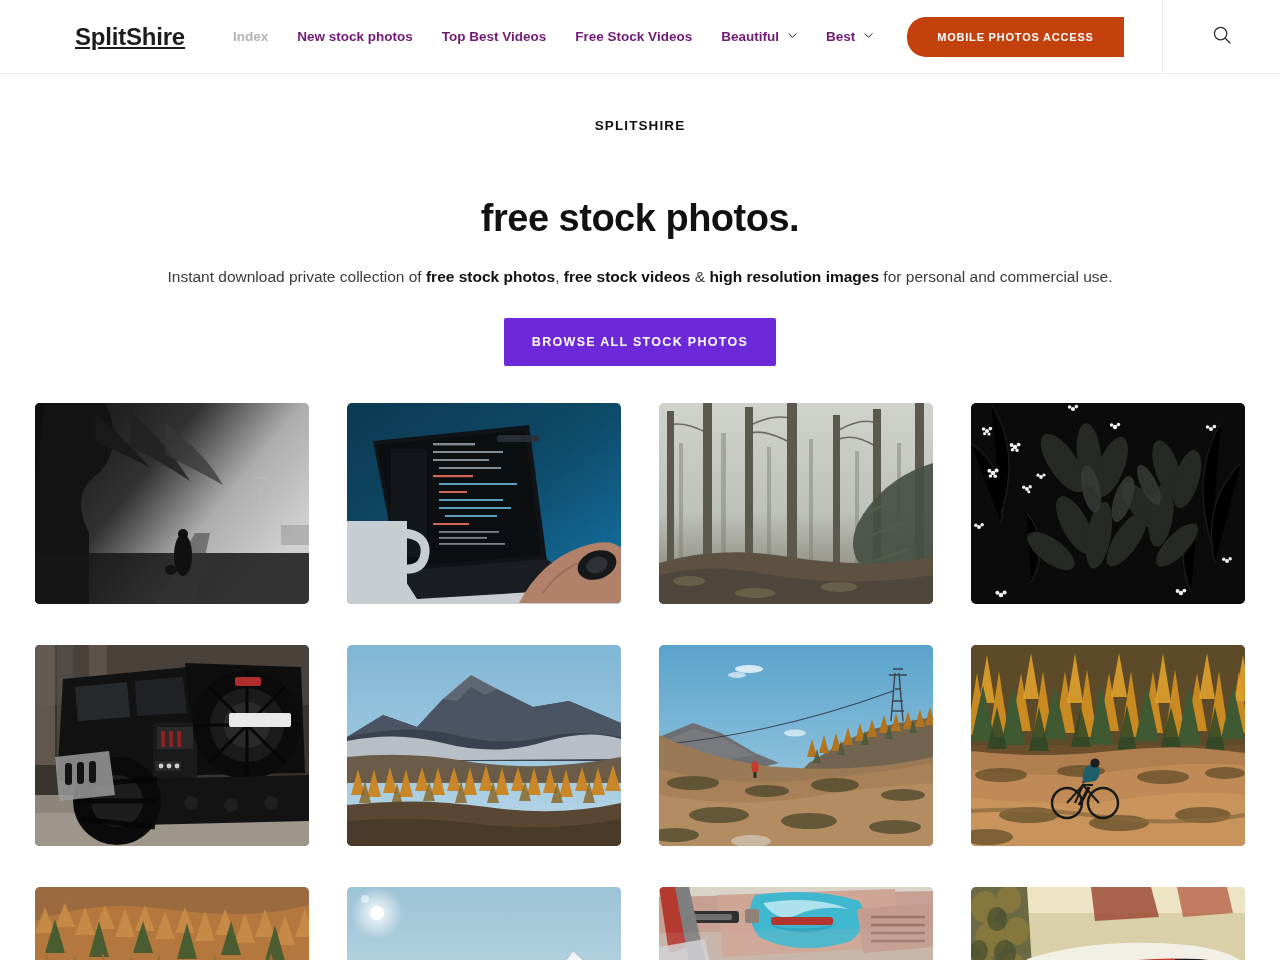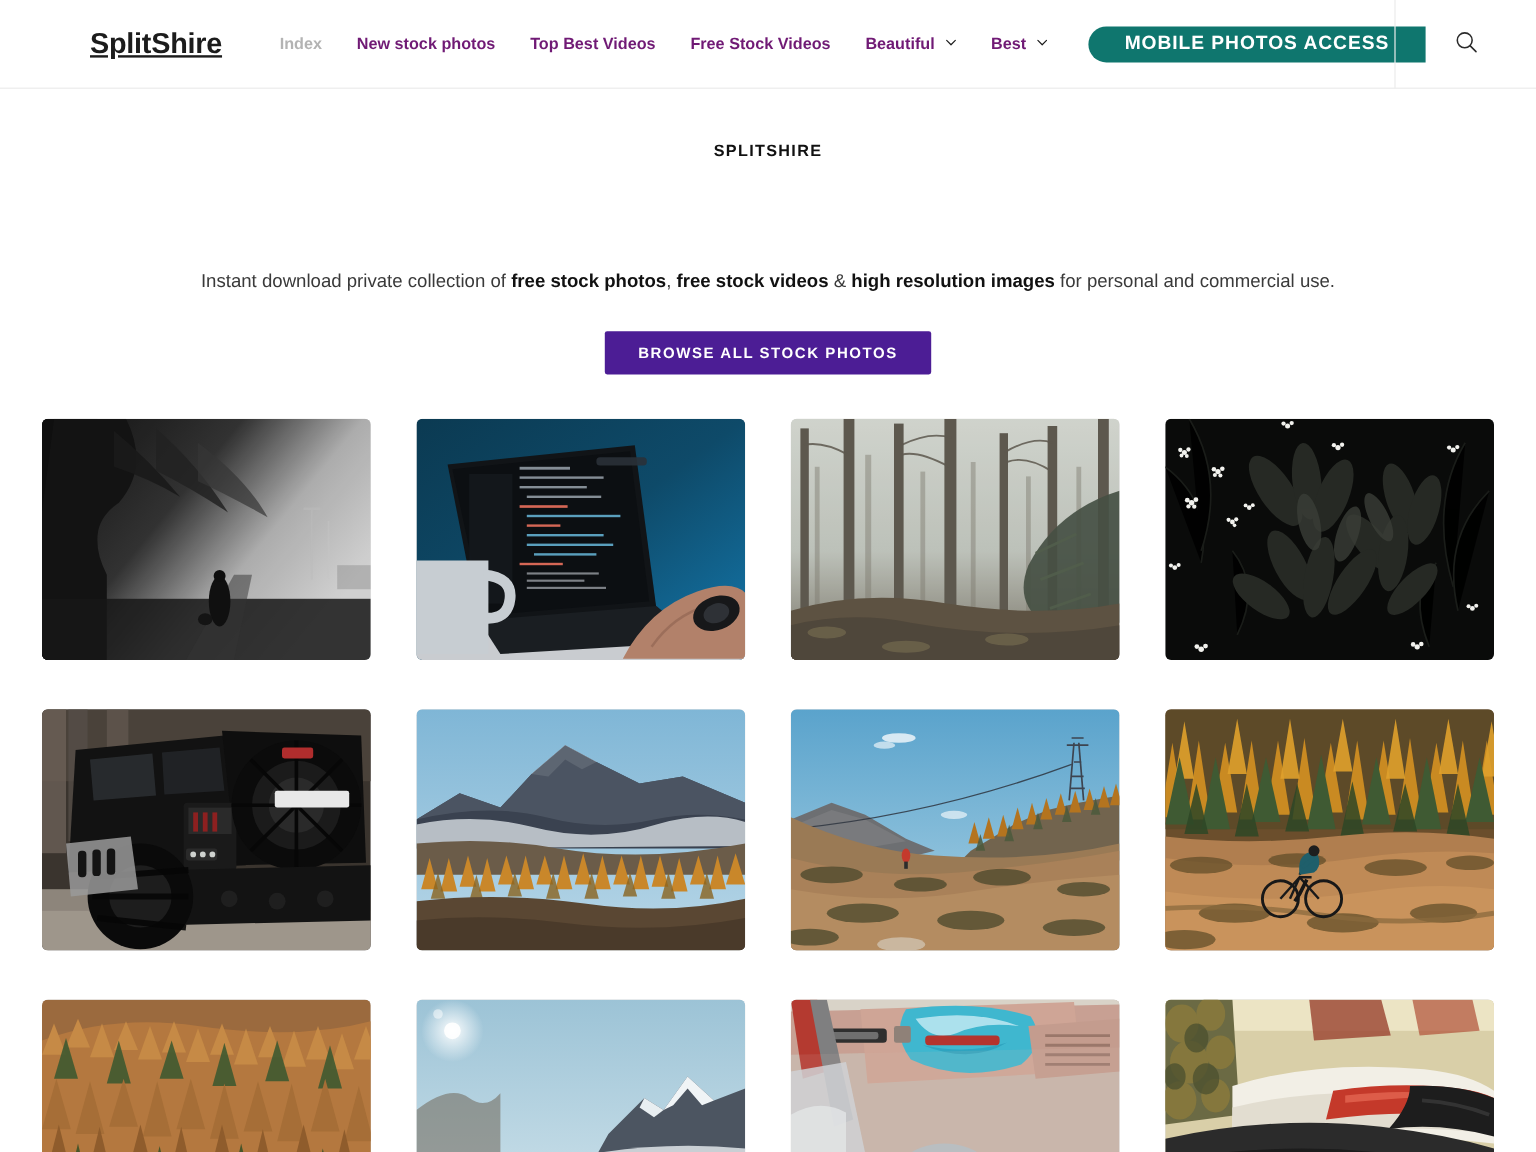--- a/index.html
+++ b/index.html
@@ -50,24 +50,24 @@
   .nav-link .chev {
     display: inline-block;
     margin-left: 9px;
     width: 9px; height: 9px;
     position: relative;
     top: -1px;
   }
   .nav-link .chev svg { display:block; }
 
   .cta-pill {
-    height: 30px;
-    background: #0f766e;
+    height: 40px;
+    background: #c2410c;
     color: #ffffff;
-    font-size: 16px;
+    font-size: 11px;
     font-weight: bold;
     letter-spacing: 0.8px;
     display: inline-flex;
     align-items: center;
     justify-content: center;
     padding: 0 30px;
     border: none;
     border-radius: 19px 0 0 19px;
     cursor: pointer;
     white-space: nowrap;
@@ -111,23 +111,23 @@
     font-size: 15.5px;
     line-height: 1.42;
     color: #3a3a3a;
   }
   .hero-sub b { color: #111111; font-weight: bold; }
   .hero-btn {
     margin-top: 30px;
     display: inline-flex;
     align-items: center;
     justify-content: center;
-    height: 36px;
+    height: 48px;
     padding: 0 28px;
-    background: #4c1d95;
+    background: #6d28d9;
     color: #ffffff;
     font-size: 12.5px;
     font-weight: bold;
     letter-spacing: 1.3px;
     border: none;
     border-radius: 2px;
     cursor: pointer;
     font-family: "Liberation Sans", sans-serif;
   }
 
@@ -205,20 +205,21 @@
       </svg>
     </span>
   </div>
 </header>
 
 <section class="hero">
   <div class="hero-eyebrow">SPLITSHIRE</div>
 
   <h1 class="hero-title">
     <br>
+    <span>free stock photos.</span>
   </h1>
 
   <p class="hero-sub">
     <span>Instant download private collection of </span><b>free stock photos</b><span>, </span><b>free stock videos</b><span> &amp; </span><b>high resolution images</b><span> for personal and commercial use.</span>
   </p>
 
   <button class="hero-btn">BROWSE ALL STOCK PHOTOS</button>
 </section>
 
 <section class="photo-grid">

